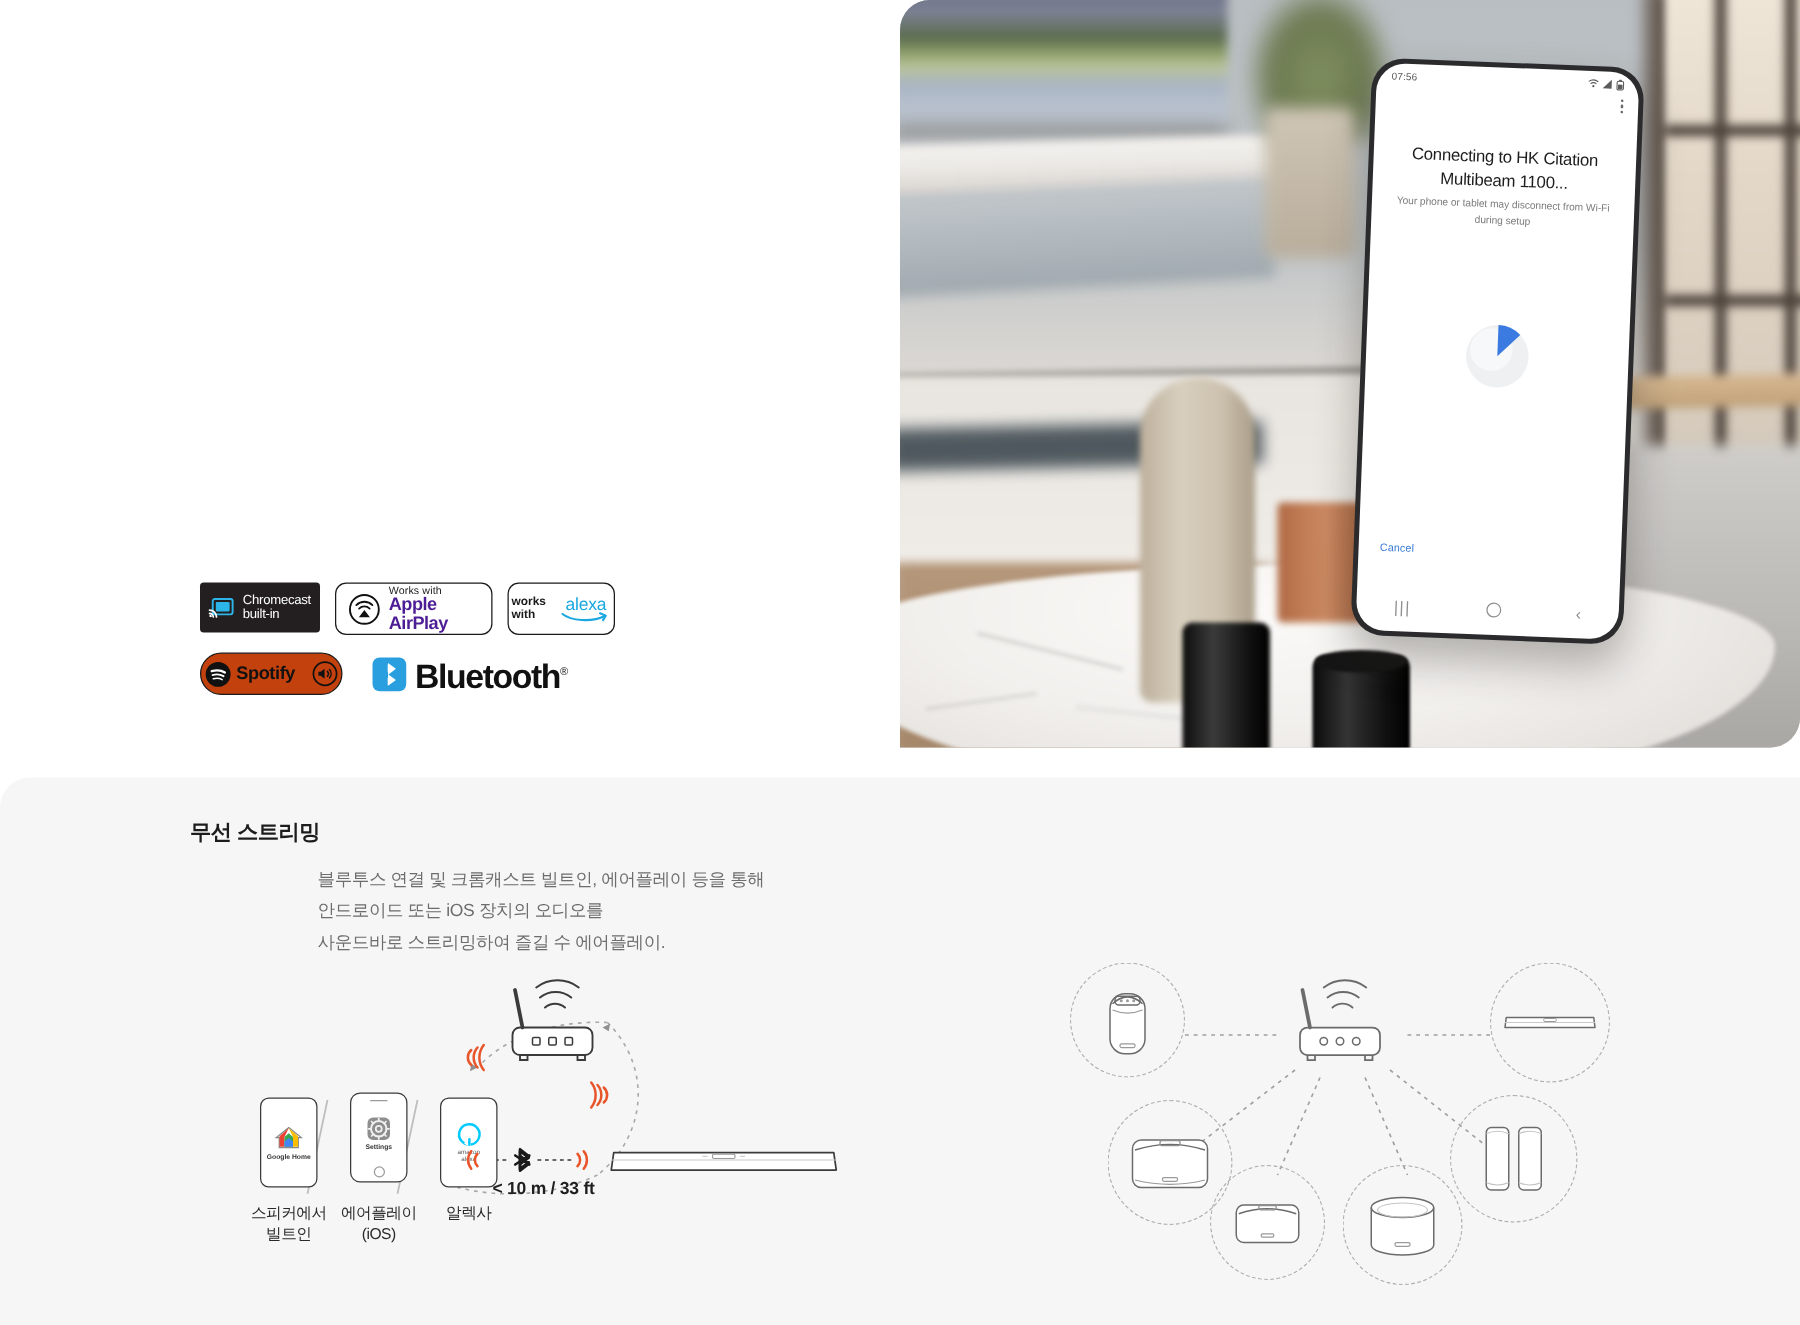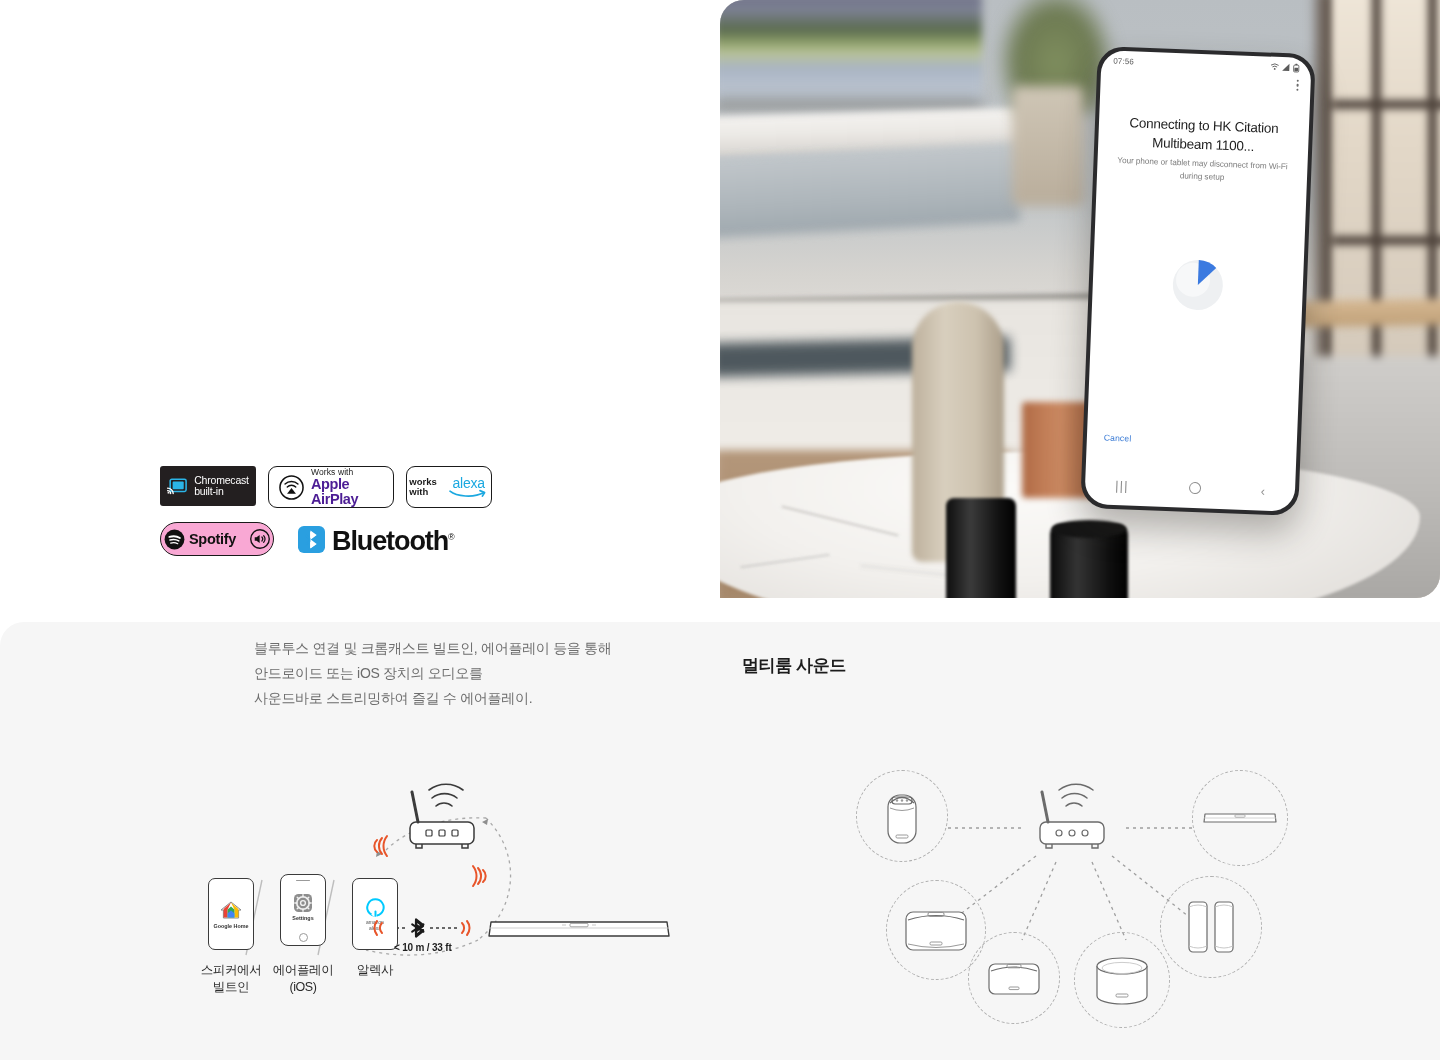--- a/index.html
+++ b/index.html
@@ -40,21 +40,21 @@
   .badge-alexa { width: 86px; border-radius: 9px; gap: 0; padding: 0 7px; }
   .alx-works { font-size: 9.5px; font-weight: 700; color: #1a1a1a; line-height: 10.5px; text-align: left; }
   .alx-div { width: 1px; height: 26px; background: #b9b9b9; margin: 0 6px; }
   .alx-logo { display: flex; flex-direction: column; align-items: center; }
   .alx-name { font-size: 14px; color: #1ba8e0; letter-spacing: -0.2px; line-height: 14px; }
   .alx-swoosh { width: 40px; height: 9px; margin-top: -1px; }
 
   .badge-spotify {
     border: 1.4px solid #1a1a1a; border-radius: 21px;
     height: 34px; width: 114px; display: flex; align-items: center;
-    justify-content: center; gap: 0; padding: 0 8px; background: #f9a8d4;
+    justify-content: center; gap: 0; padding: 0 8px; background: #c2410c;
   }
   .sp-icon { width: 21px; height: 21px; flex: none; }
   .sp-name { font-size: 14.5px; font-weight: 700; color: #111; letter-spacing: -0.3px; margin-left: 4px; }
   .sp-div { width: 1px; height: 20px; background: #9a9a9a; margin: 0 7px; }
   .sp-speaker { width: 20px; height: 20px; flex: none; }
 
   .bt-lockup { display: flex; align-items: center; gap: 7px; margin-left: 12px; justify-content: flex-end; }
   .bt-mark { width: 27px; height: 27px; flex: none; }
   .bt-word { font-size: 27px; font-weight: 700; color: #111; letter-spacing: -1.1px; line-height: 27px; }
   .bt-reg { font-size: 9px; vertical-align: super; font-weight: 400; }
@@ -243,21 +243,21 @@
     flex-direction: column;
   }
   .phone-ill.ios .pbody { border-radius: 8px; }
   .ill-caption {
     position: absolute; width: 110px; text-align: center;
     font-size: 12.5px; line-height: 17px; color: #2a2a2a; letter-spacing: -0.4px; font-weight: 500;
   }
   .router-ill { position: absolute; width: 86px; height: 76px; }
   .bar-ill { position: absolute; width: 186px; height: 22px; }
   .dist-label {
-    position: absolute; font-size: 10px; color: #1f1f1f; letter-spacing: -0.2px;
+    position: absolute; font-size: 14px; color: #1f1f1f; letter-spacing: -0.2px;
     font-weight: 600; white-space: nowrap;
   }
 
   
   .diagram-right { position: absolute; left: 840px; top: 770px; width: 470px; height: 280px; }
   .node { position: absolute; border: 1.6px dashed #b0b0b0; border-radius: 50%;
     display: flex; align-items: center; justify-content: center; background: transparent; }
   .node svg { display: block; }
 
   svg { overflow: visible; }
@@ -429,29 +429,29 @@
             <span class="nav-back">‹</span>
           </div>
         </div>
       </div>
     </div>
   </div>
 
   <div class="bottom-panel">
 
     <div class="col col-left">
+      <div class="sec-title">무선 스트리밍</div>
       <div class="sec-body">
         <div>블루투스 연결 및 크롬캐스트 빌트인, 에어플레이 등을 통해</div>
         <div>안드로이드 또는 iOS 장치의 오디오를</div>
         <div>사운드바로 스트리밍하여 즐길 수 에어플레이.</div>
       </div>
     </div>
 
     <div class="col col-right">
-      <div class="sec-title">멀티룸 사운드</div>
     </div>
   </div>
 
   <div class="diagram-left">
 
     <svg style="position:absolute; left:0; top:0; width:500px; height:250px;">
       <path d="M76 110 L60 185" stroke="#bdbdbd" stroke-width="1.4" fill="none" stroke-dasharray="0"></path>
       <path d="M148 110 L132 185" stroke="#bdbdbd" stroke-width="1.4" fill="none"></path>
 
       <path d="M200 80 A110 72 0 0 1 300 48" stroke="#a9a9a9" stroke-width="1.3" fill="none" stroke-dasharray="3,4"></path>

